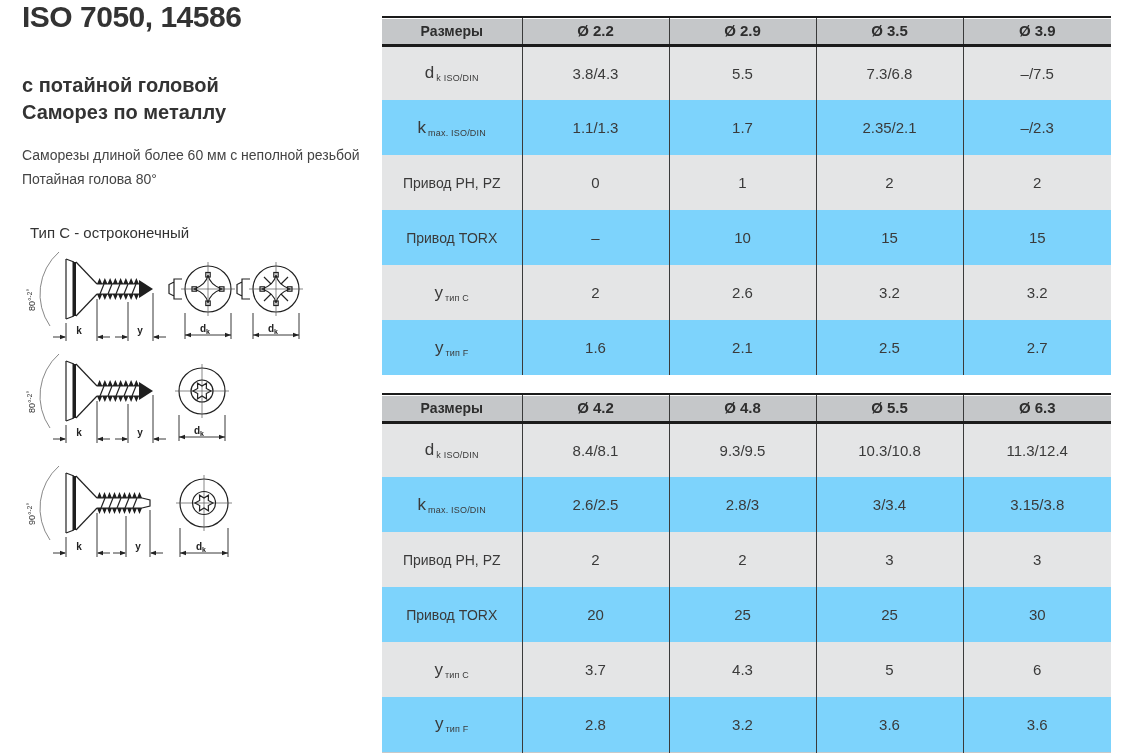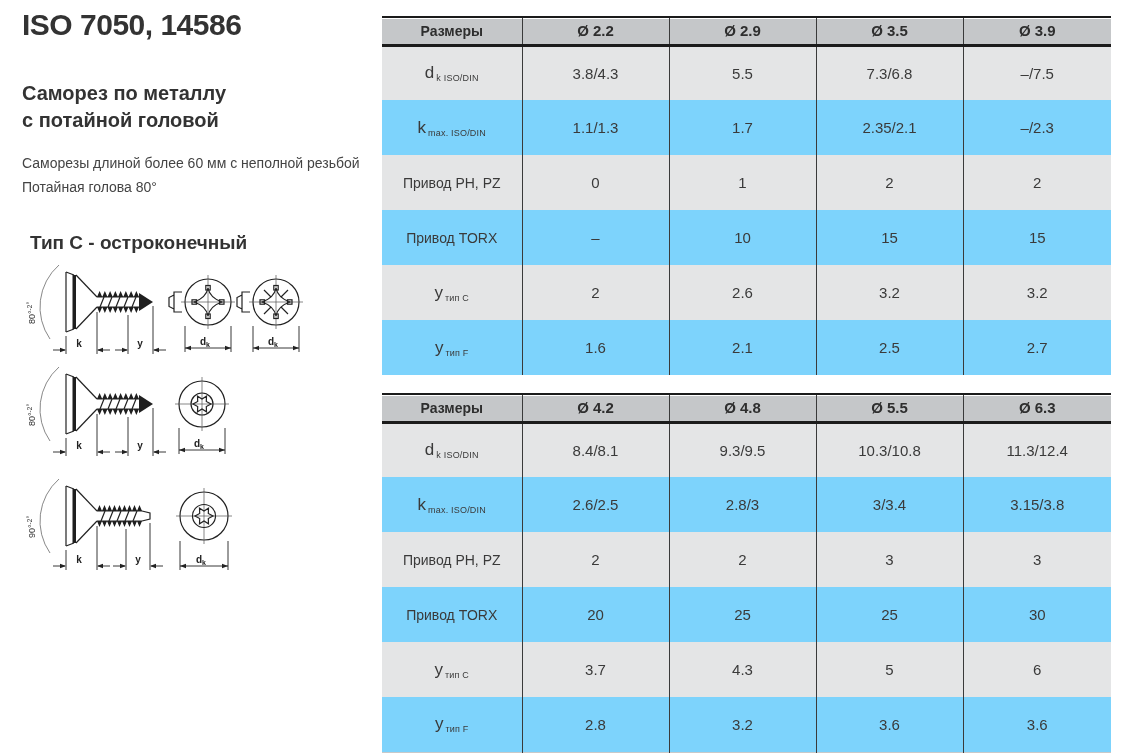--- a/index.html
+++ b/index.html
@@ -7,26 +7,26 @@
     --row-alt-bg:#e4e5e6;
     --line-dark:#1b1b1b;
     --txt:#3a3a3a;
   }
   *{box-sizing:border-box;margin:0;padding:0;}
   html,body{width:1133px;height:753px;background:#fff;overflow:hidden;
     font-family:"Liberation Sans","DejaVu Sans",sans-serif;color:var(--txt);}
   .page{position:relative;width:1133px;height:753px;}
 
   
-  .left-pane{position:absolute;left:22px;top:8px;width:352px;}
+  .left-pane{position:absolute;left:22px;top:0;width:352px;}
   .title-iso{font-size:30px;font-weight:bold;letter-spacing:-0.5px;color:#333;}
   .title-din{font-size:19px;font-weight:bold;margin-top:7px;color:#333;}
   .product-name{font-size:20px;font-weight:bold;line-height:1.35;margin-top:38px;color:#333;}
   .notes{margin-top:18px;font-size:14px;line-height:1.7;color:#444;}
-  .type-heading{font-size:19px;font-weight:bold;color:#333;margin-left:8px;}
+  .type-heading{font-size:15px;font-weight:normal;color:#333;margin-left:8px;}
   .type-c-heading{margin-top:32px;}
   .type-f-heading{margin-top:36px;}
   .drawing{display:block;}
   .drawing.d1{margin-top:8px;}
   .drawing.d2{margin-top:2px;}
   .drawing.d3{margin-top:12px;}
   .draw-stroke{stroke:#222;fill:none;stroke-width:1.2;}
   .draw-thin{stroke:#555;fill:none;stroke-width:0.7;}
   .draw-fill{fill:#1f1f1f;stroke:none;}
   .dim-line{stroke:#222;stroke-width:0.9;fill:none;}
@@ -57,22 +57,22 @@
 </style>
 </head>
 <body>
 
 <div class="page">
 
   <div class="left-pane">
     <div class="title-iso">ISO 7050, 14586</div>
 
     <div class="product-name">
+      <div>с потайной головой</div>
       <div>Саморез по металлу</div>
-      <div>с потайной головой</div>
     </div>
 
     <div class="notes">
       <div>Саморезы длиной более 60 мм с неполной резьбой</div>
       <div>Потайная голова 80°</div>
     </div>
 
     <div class="type-heading type-c-heading">Тип C - остроконечный</div>
 
     <svg class="drawing d1" width="300" height="100" viewBox="0 0 300 100">

